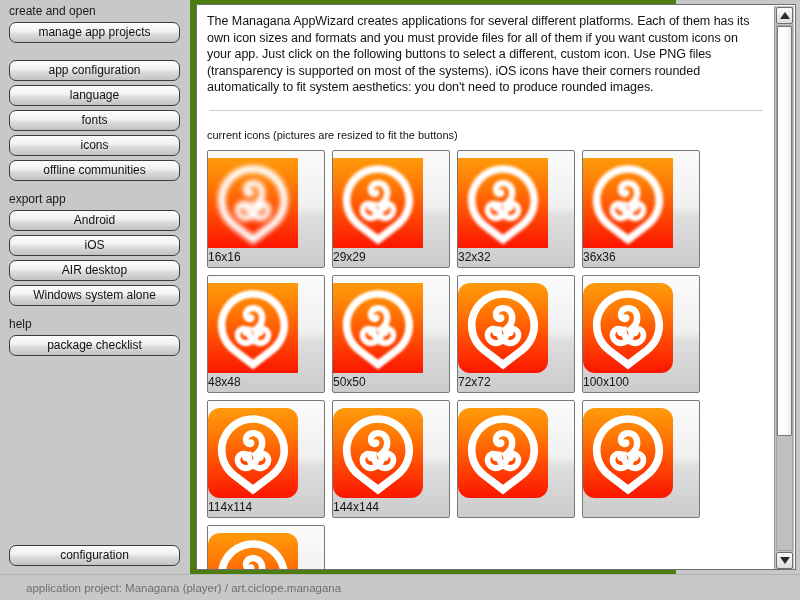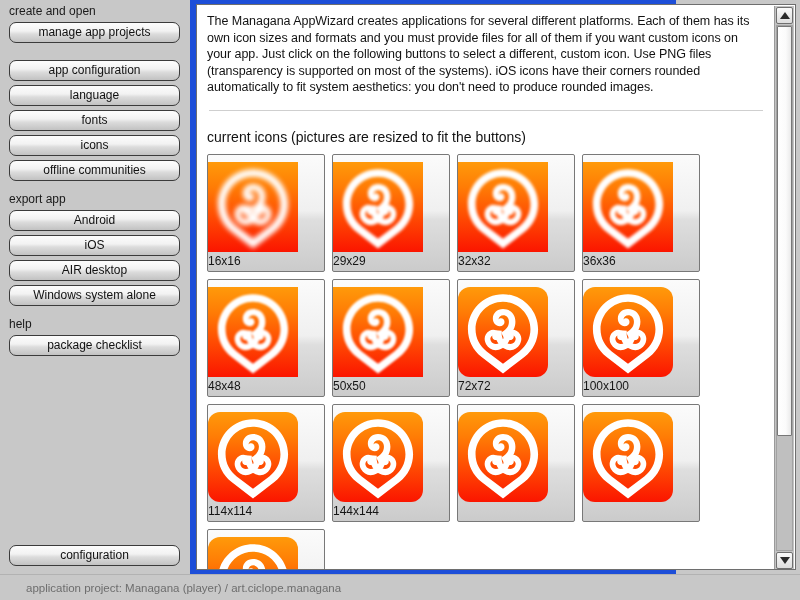--- a/index.html
+++ b/index.html
@@ -9,21 +9,21 @@
     height: 600px;
     overflow: hidden;
     font-family: "Liberation Sans", sans-serif;
     background: #c8c8c8;
   }
 
   #app {
     position: relative;
     width: 676px;
     height: 600px;
-    background: #1d4ed8;
+    background: #4d7c0f;
   }
 
   
   #sidebar {
     position: absolute;
     left: 0; top: 0;
     width: 190px;
     height: 574px;
     background: #c8c8c8;
     padding: 0;
@@ -93,21 +93,21 @@
   }
 
   #divider {
     margin: 14px 2px 0 2px;
     height: 1px;
     background: #cfcfcf;
   }
 
   #icons-caption {
     margin-top: 18px;
-    font-size: 14px;
+    font-size: 11px;
     color: #121212;
   }
 
   
   #icon-grid {
     margin-top: 9px;
     display: flex;
     flex-wrap: wrap;
     gap: 7px 7px;
     width: 500px;

